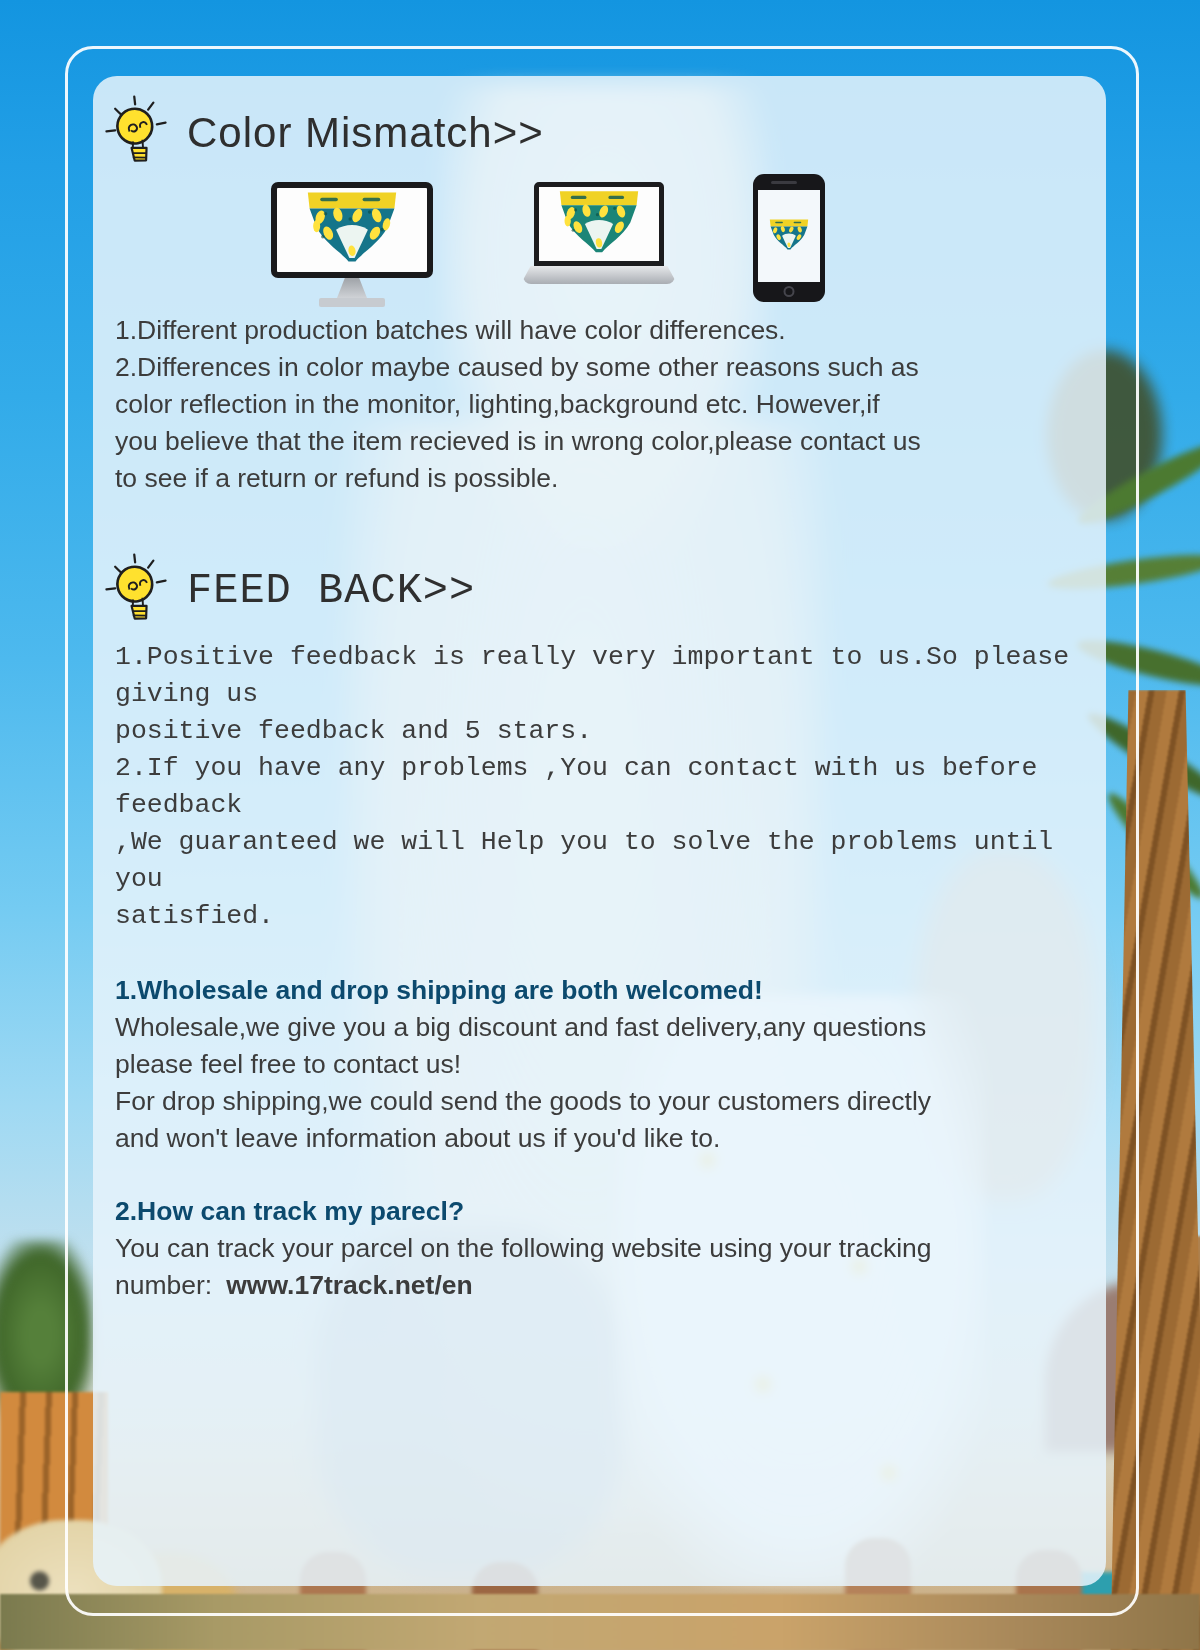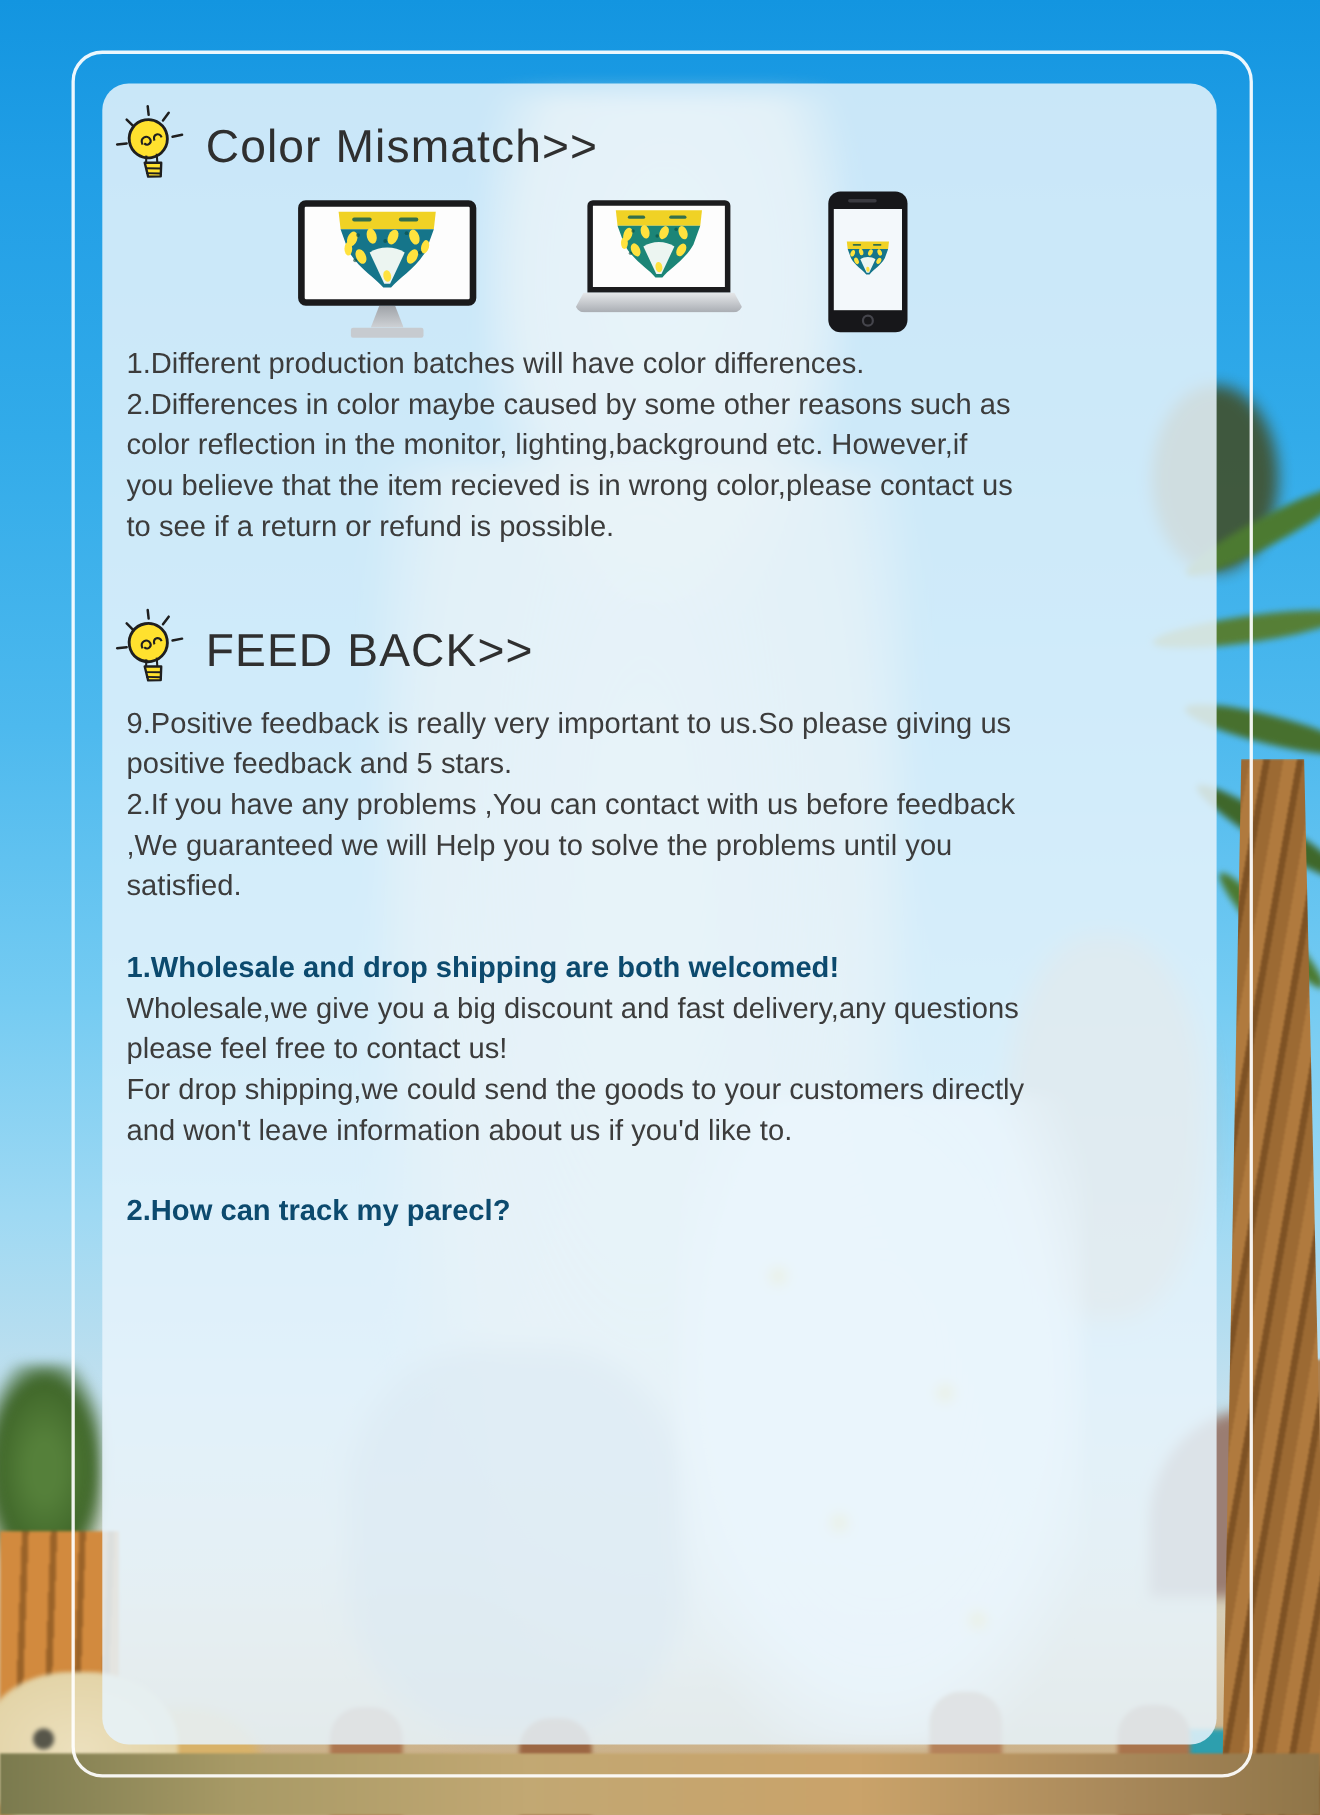--- a/index.html
+++ b/index.html
@@ -77,21 +77,21 @@
   .bulb { width:66px; height:86px; flex:0 0 auto; }
   .bulb svg { width:100%; height:100%; display:block; }
   h2 { margin:0; font-size:42px; line-height:1.1; font-weight:500; color:#2f2f2f; letter-spacing:1px; }
 
   .body { margin:0; font-size:26.5px; line-height:37px; color:#3c3c3c; white-space:pre-line; width:962px; }
   .bold { font-weight:700; color:#0c4a6e; }
   .url { font-weight:700; margin-left:14px; white-space:nowrap; }
 
   .sec-cm .sec-head { margin-top:2px; }
   .p1 { margin-top:-2px; }
-  .sec-fb { margin-top:51px; }
+  .sec-fb { margin-top:51px;font-family:Liberation Mono, monospace; }
   .p2 { margin-top:5px; }
   .sec-tips { margin-top:37px; }
   .tips-block { margin-top:2px; }
   .mt-gap { margin-top:36px; }
 
   
   .devices { display:flex; align-items:flex-start; margin:6px 0 0 156px; height:132px; }
   .monitor { width:162px; }
   .m-frame { box-sizing:border-box; width:162px; height:96px; background:#fdfdfd; border:6px solid #1a1a1c;
     border-radius:7px; display:flex; align-items:center; justify-content:center; }
@@ -281,32 +281,34 @@
               <circle cx="38" cy="40" r="20" fill="#ffe12e" stroke="#1f1f1f" stroke-width="3"></circle>
               <path d="M31 45 c-2 -8 7 -10 9 -4 c1 4 -4 7 -7 3 M44 43 c-1 -7 7 -8 8 -2" fill="none" stroke="#1f1f1f" stroke-width="2.2"></path>
               <path d="M33 57 l-2 9 M44 57 l-1 9" stroke="#1f1f1f" stroke-width="2.2"></path>
               <path d="M30 64 l17 3 l-3 14 l-13 -2 z" fill="#ffe12e" stroke="#1f1f1f" stroke-width="2.5" stroke-linejoin="round"></path>
               <path d="M30 70 l16 3 M29.5 75 l15 3" stroke="#1f1f1f" stroke-width="2" fill="none"></path>
             </g>
           </svg>
         </span>
         <h2>FEED BACK&gt;&gt;</h2>
       </div>
-      <p class="body p2">9.Positive feedback is really very important to us.So please giving us
+      <p class="body p2">1.Positive feedback is really very important to us.So please giving us
 positive feedback and 5 stars.
 2.If you have any problems ,You can contact with us before feedback
 ,We guaranteed we will Help you to solve the problems until you
 satisfied.</p>
     </section>
 
     <section class="sec-tips">
       <div class="tips-block">
         <p class="body bold">1.Wholesale and drop shipping are both welcomed!</p>
         <p class="body">Wholesale,we give you a big discount and fast delivery,any questions
 please feel free to contact us!
 For drop shipping,we could send the goods to your customers directly
 and won't leave information about us if you'd like to.</p>
         <p class="body bold mt-gap">2.How can track my parecl?</p>
+        <p class="body"><span>You can track your parcel on the following website using your tracking
+number:</span><b class="url">www.17track.net/en</b></p>
       </div>
     </section>
 
   </div>
 </div>
 
 </body></html>

